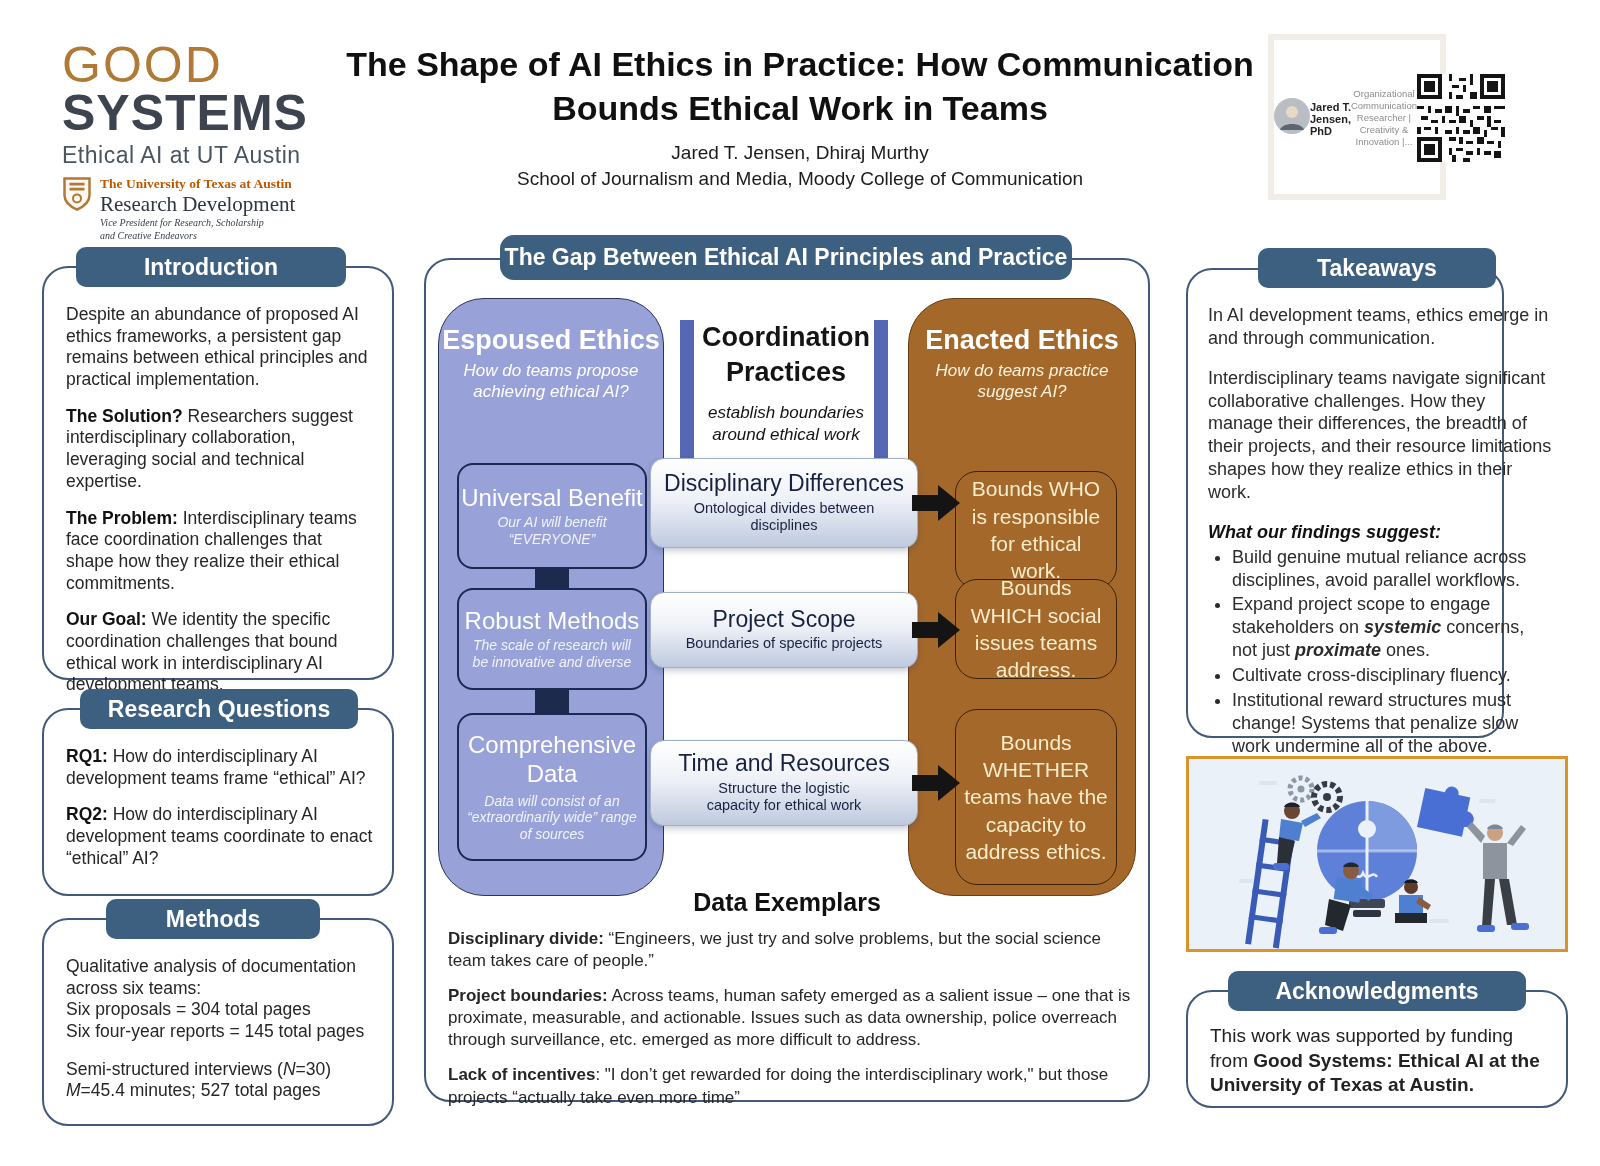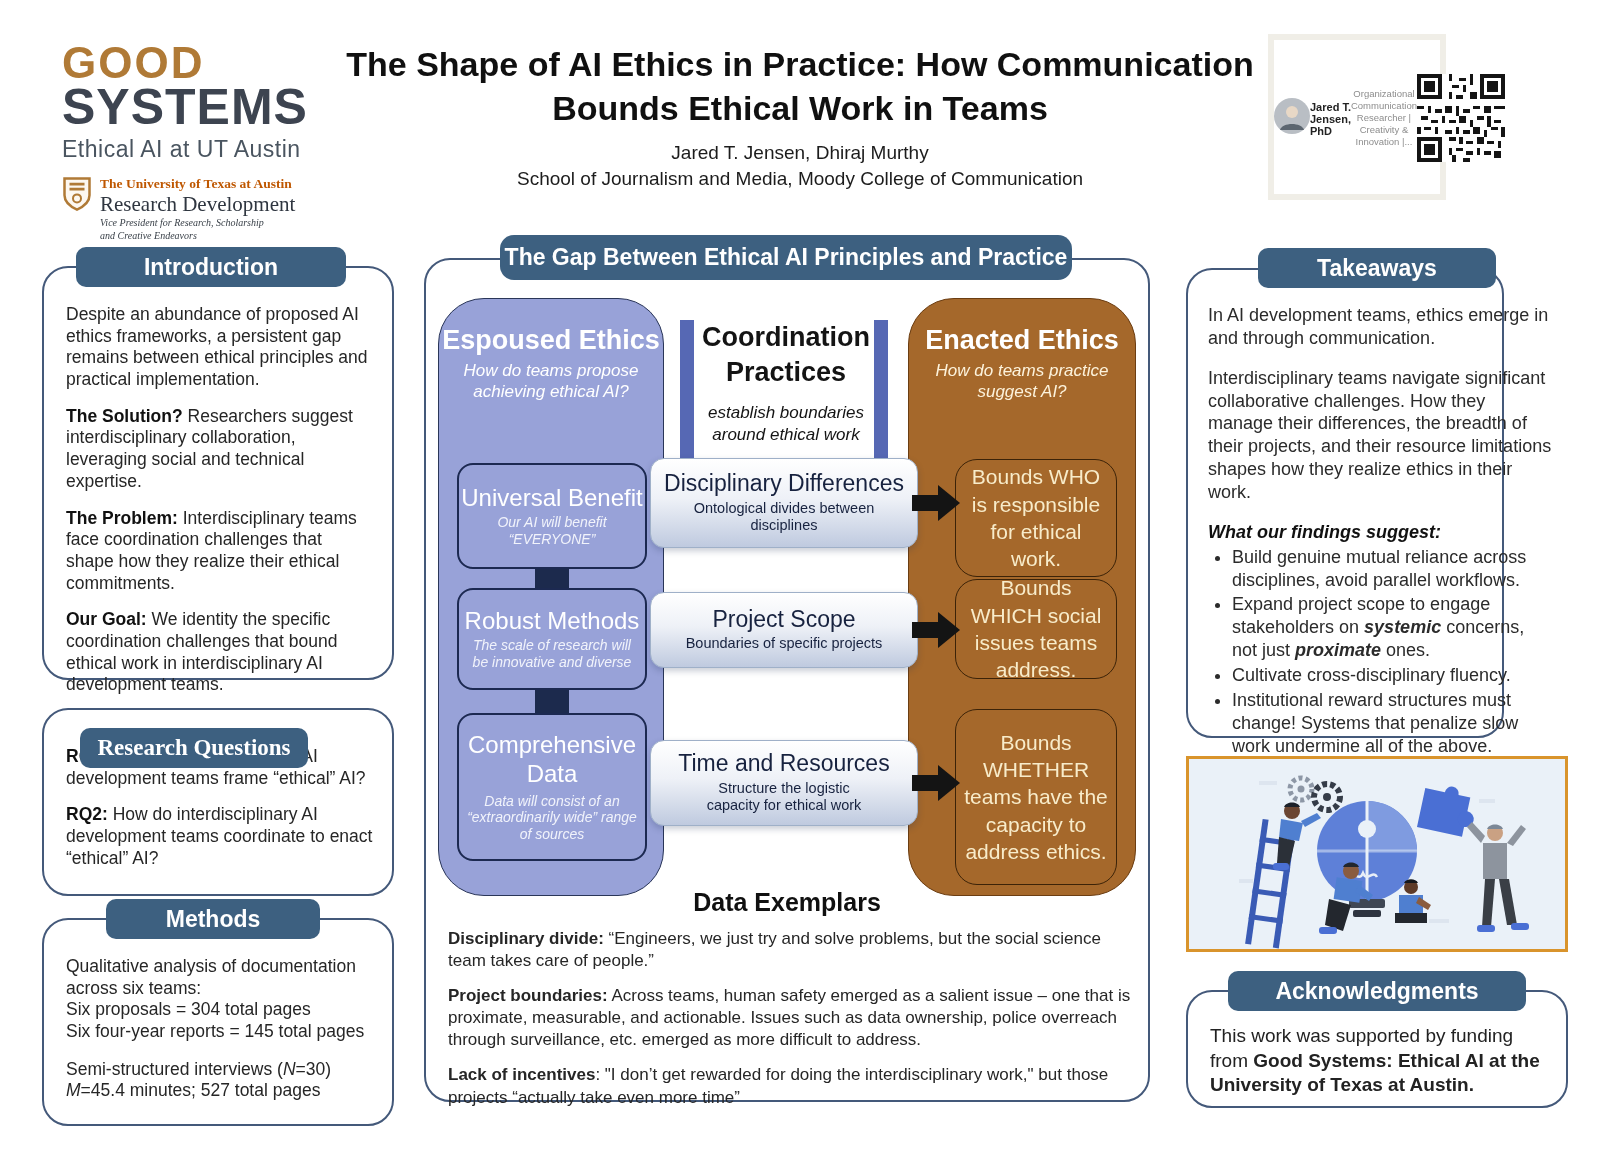--- a/index.html
+++ b/index.html
@@ -6,21 +6,21 @@
   .poster{position:relative;width:1600px;height:1166px;background:#ffffff;overflow:hidden;
           font-family:"Liberation Sans",sans-serif;color:#222;}
 
   
   .panel{position:absolute;background:#fff;border:2px solid #44597a;border-radius:26px;box-sizing:border-box;}
   .pill{position:absolute;background:#3d6080;color:#fff;font-weight:bold;text-align:center;
         border-radius:10px;display:flex;align-items:center;justify-content:center;font-size:23px;z-index:5;}
 
   
   .logo{position:absolute;left:62px;top:42px;line-height:0.95;}
-  .logo .l1{font-size:44px;font-weight:bold;letter-spacing:2px;color:#b07a36;}
+  .logo .l1{font-size:50px;font-weight:normal;letter-spacing:2px;color:#b07a36;}
   .logo .l2{font-size:50px;font-weight:bold;letter-spacing:1px;color:#3d4450;}
   .logo .tag{font-size:23px;color:#4a5560;margin-top:8px;letter-spacing:0.5px;}
   .ut{position:absolute;left:62px;top:176px;display:flex;gap:8px;}
   .ut .shield{flex:0 0 auto;}
   .ut .t1{font-family:"Liberation Serif",serif;font-size:13.5px;color:#bf5700;font-weight:bold;}
   .ut .t2{font-family:"Liberation Serif",serif;font-size:21px;color:#2f3640;}
   .ut .t3{font-family:"Liberation Serif",serif;font-size:10px;font-style:italic;color:#3a4149;line-height:1.25;}
 
   .titleblock{position:absolute;left:340px;top:42px;width:920px;text-align:center;}
   .titleblock .t{font-size:34px;font-weight:bold;color:#101010;line-height:1.3;}
@@ -170,21 +170,21 @@
   </div>
   <div class="panel" style="left:42px;top:266px;width:352px;height:414px;">
     <div class="body-text" style="position:absolute;left:22px;top:36px;width:308px;">
       <p>Despite an abundance of proposed AI ethics frameworks, a persistent gap remains between ethical principles and practical implementation.</p>
       <p><b>The Solution?</b><span> Researchers suggest interdisciplinary collaboration, leveraging social and technical expertise.</span></p>
       <p><b>The Problem:</b><span> Interdisciplinary teams face coordination challenges that shape how they realize their ethical commitments.</span></p>
       <p><b>Our Goal:</b><span> We identity the specific coordination challenges that bound ethical work in interdisciplinary AI development teams.</span></p>
     </div>
   </div>
 
-  <div class="pill" style="left:80px;top:728px;width:228px;height:40px;font-family:Liberation Serif, serif;">
+  <div class="pill" style="left:80px;top:689px;width:278px;height:40px;">
     <span>Research Questions</span>
   </div>
   <div class="panel" style="left:42px;top:708px;width:352px;height:188px;">
     <div class="body-text" style="position:absolute;left:22px;top:36px;width:308px;">
       <p><b>RQ1:</b><span> How do interdisciplinary AI development teams frame “ethical” AI?</span></p>
       <p><b>RQ2:</b><span> How do interdisciplinary AI development teams coordinate to enact “ethical” AI?</span></p>
     </div>
   </div>
 
   <div class="pill" style="left:106px;top:899px;width:214px;height:40px;">
@@ -265,21 +265,21 @@
         <div class="head"></div>
       </div>
     <div class="black-arrow" style="left:486px;top:505px;">
         <div class="shaft"></div>
         <div class="head"></div>
       </div>
 
     <div class="ena-col">
       <div class="ct">Enacted Ethics</div>
       <div class="cs" style="padding:0 26px;">How do teams practice suggest AI?</div>
-      <div class="ena-box" style="top:160px;height:118px;">
+      <div class="ena-box" style="top:172px;height:118px;">
         <div class="bt">Bounds WHO is responsible for ethical work.</div>
       </div>
       <div class="ena-box" style="top:280px;height:100px;">
         <div class="bt">Bounds WHICH social issues teams address.</div>
       </div>
       <div class="ena-box" style="top:410px;height:176px;">
         <div class="bt">Bounds WHETHER teams have the capacity to address ethics.</div>
       </div>
     </div>
 

